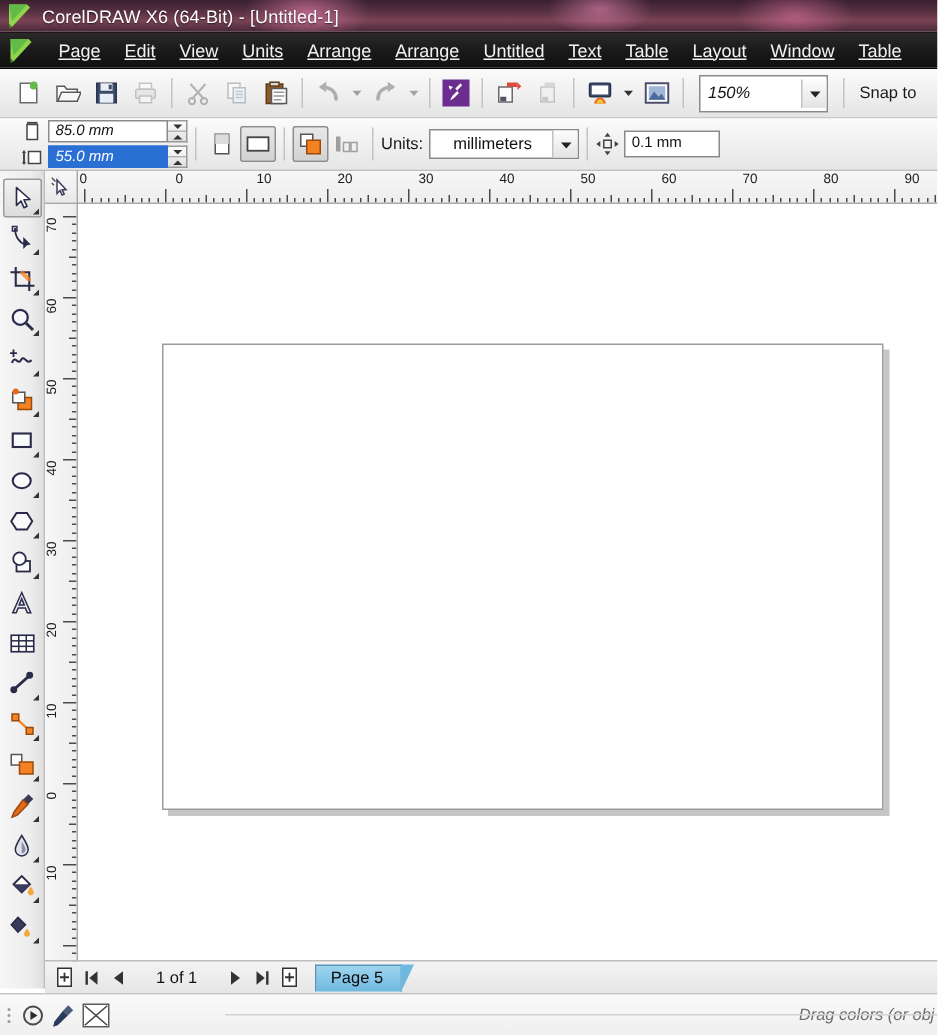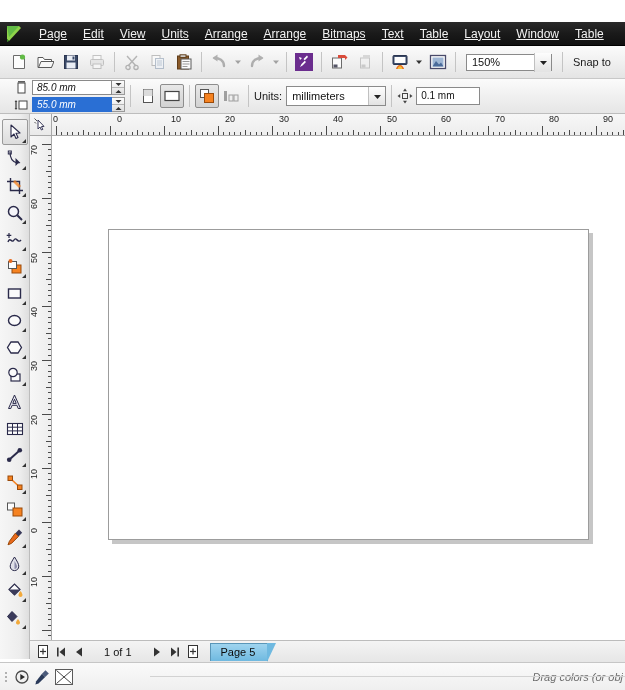--- a/index.html
+++ b/index.html
@@ -57,23 +57,24 @@
   .tb-btn {
     width: 26px; height: 26px; display: flex; align-items: center; justify-content: center;
     position: relative; flex: none; border: 1px solid transparent; border-radius: 2px;
   }
   .tb-sep { width: 1px; height: 20px; background: #c4c4c4; margin: 0 4px; flex: none; }
   .tb-arrow {
     width: 12px; height: 24px; display:flex; align-items:center; justify-content:center;
     flex:none;
   }
   .zoom-combo {
-    width: 86px; height: 17px; background: #fff; border: 1px solid #8a8a8a;
+    width: 86px; height: 25px; background: #fff; border: 1px solid #8a8a8a;
     display: flex; align-items: center; margin-left: 6px; margin-right: 6px; flex: none;
     font-size: 11px;
+    font-style: italic;
   }
   .zoom-combo .val { flex: 1; padding-left: 5px; color: #111; }
   .zoom-combo .drop {
     width: 17px; height: 19px; display:flex; align-items:center; justify-content:center;
     background: linear-gradient(to bottom,#fdfdfd,#e3e3e3); border-left:1px solid #c0c0c0;
   }
   .snapto { font-size: 11px; color: #1a1a1a; margin-left: 6px; white-space: nowrap; }
 
   
   .propbar {
@@ -110,21 +111,21 @@
   .pb-btn {
     width:24px; height:24px; display:flex; align-items:center; justify-content:center;
     border:1px solid transparent; border-radius:2px; flex:none; position:relative;
   }
   .pb-btn.on { border-color:#8d8d8d; background:linear-gradient(to bottom,#e8e8e8,#d2d2d2); }
   .units-label { font-size:11px; color:#1a1a1a; margin-right:4px; white-space:nowrap; }
   .units-combo {
     width:100px; height:20px; background:#fff; border:1px solid #8a8a8a;
     display:flex; align-items:center; flex:none; font-size:11px;
   }
-  .units-combo .val { flex:1; padding-left:5px; color:#111; }
+  .units-combo .val { flex:1; padding-left:15px; color:#111; }
   .units-combo .drop {
     width:17px; height:18px; display:flex; align-items:center; justify-content:center;
     background:linear-gradient(to bottom,#fdfdfd,#e3e3e3); border-left:1px solid #c0c0c0;
   }
   .nudge-field {
     width:64px; height:18px; background:#fff; border:1px solid #8a8a8a;
     font-size:10px; color:#111; padding-left:4px; line-height:16px; flex:none;
   }
 
   
@@ -234,36 +235,46 @@
   }
   .sb-underline {
     position:absolute; left:150px; right:0; top:13px; height:1px; background:#d2d2d2;
   }
 </style>
 </head>
 <body>
 
 <div id="app">
 
+  <div class="titlebar">
+    <div class="title-logo">
+      <svg width="18" height="18" viewBox="0 0 18 18">
+        <path d="M2 1 L14 1 L16 3 L4 16 L2 14 Z" fill="#8fd44a"></path>
+        <path d="M2 1 L14 1 L4 12 Z" fill="#62bb46"></path>
+        <path d="M2 14 L4 16 L2 17 Z" fill="#3c8a2c"></path>
+      </svg>
+    </div>
+    <div class="title-text">CorelDRAW X6 (64-Bit) - [Untitled-1]</div>
+  </div>
 
   <div class="menubar">
     <div class="menu-logo">
       <svg width="18" height="18" viewBox="0 0 18 18">
         <path d="M2 1 L14 1 L16 3 L4 16 L2 14 Z" fill="#8fd44a"></path>
         <path d="M2 1 L14 1 L4 12 Z" fill="#62bb46"></path>
         <path d="M2 14 L4 16 L2 17 Z" fill="#3c8a2c"></path>
       </svg>
     </div>
     <div class="menu-item"><u>Page</u></div>
     <div class="menu-item"><u>Edit</u></div>
     <div class="menu-item"><u>View</u></div>
     <div class="menu-item"><u>Units</u></div>
     <div class="menu-item"><u>Arrange</u></div>
     <div class="menu-item"><u>Arrange</u></div>
-    <div class="menu-item"><u>Bitmaps</u></div>
+    <div class="menu-item"><u>Untitled</u></div>
     <div class="menu-item"><u>Text</u></div>
     <div class="menu-item"><u>Table</u></div>
     <div class="menu-item"><u>Layout</u></div>
     <div class="menu-item"><u>Window</u></div>
     <div class="menu-item"><u>Table</u></div>
   </div>
 
   <div class="toolbar">
 
     <div class="tb-btn">

